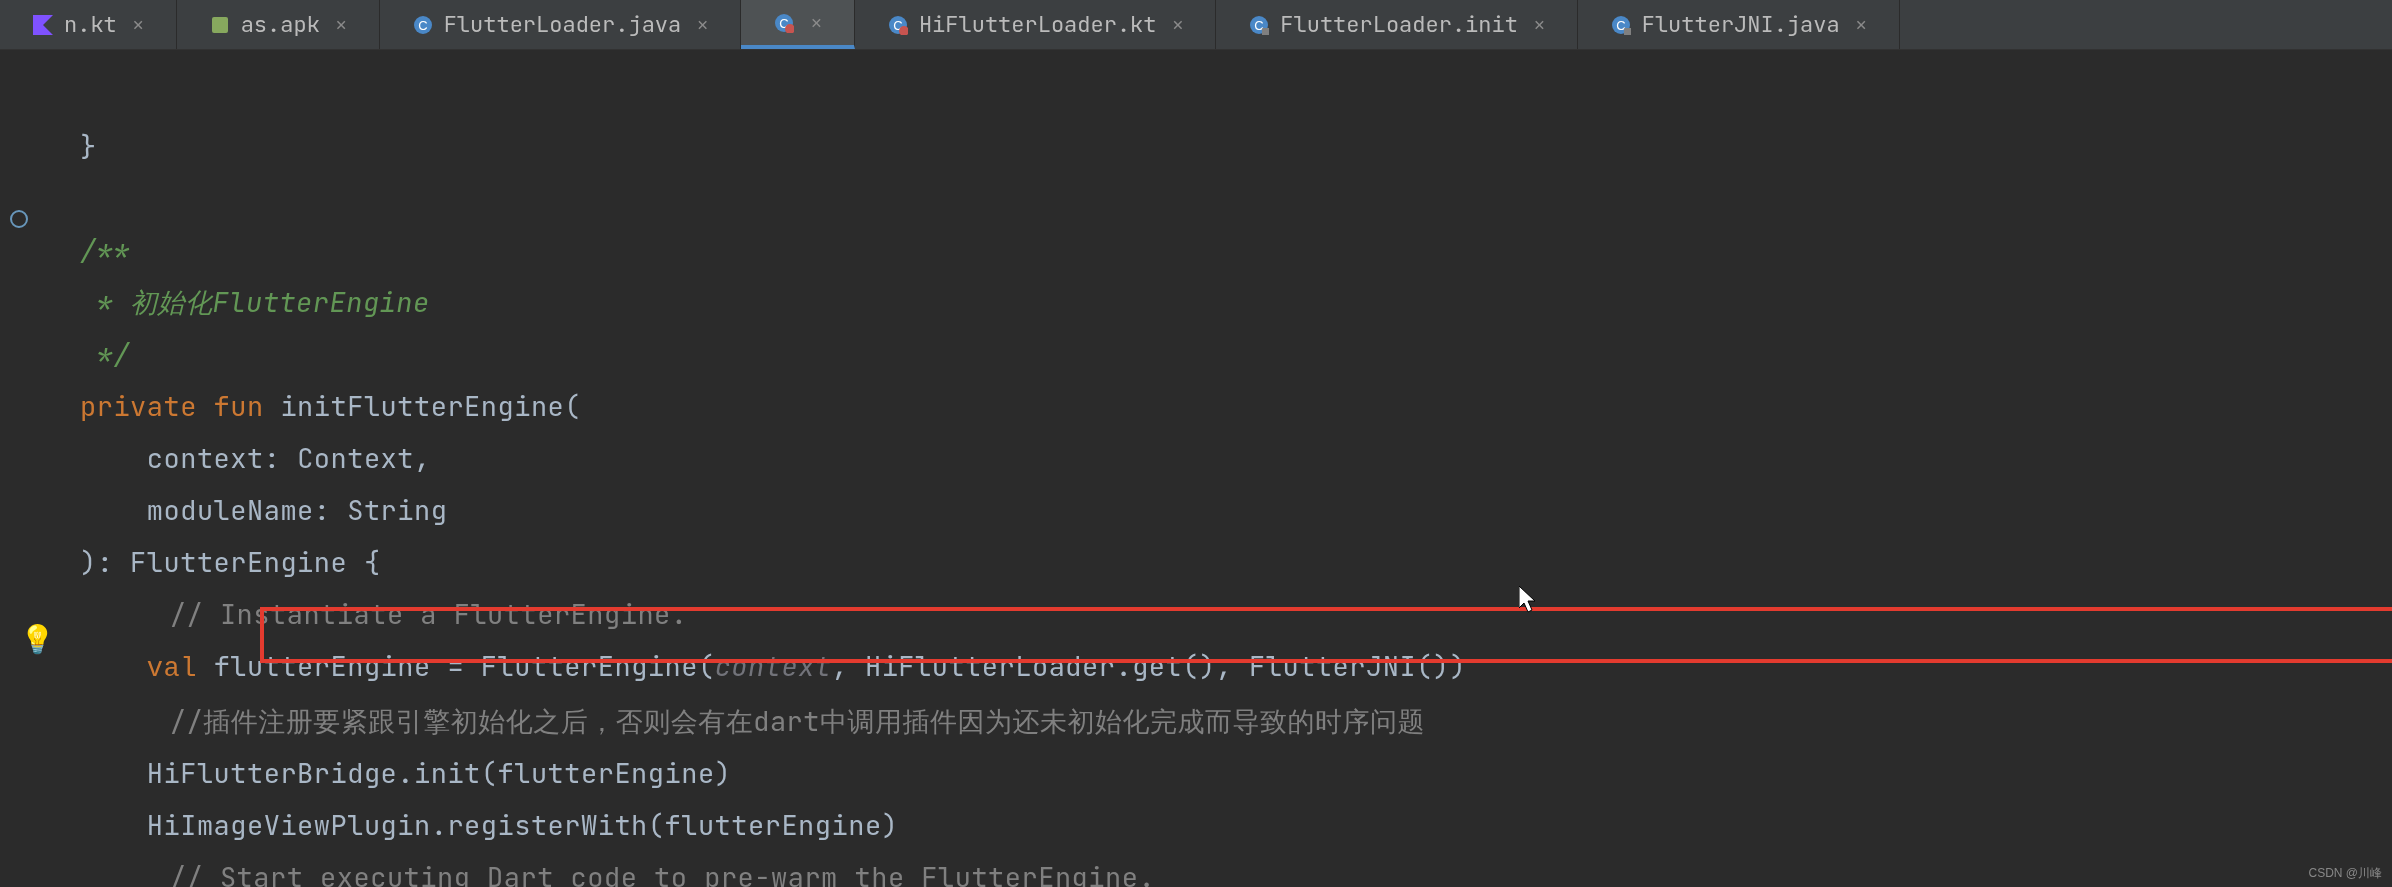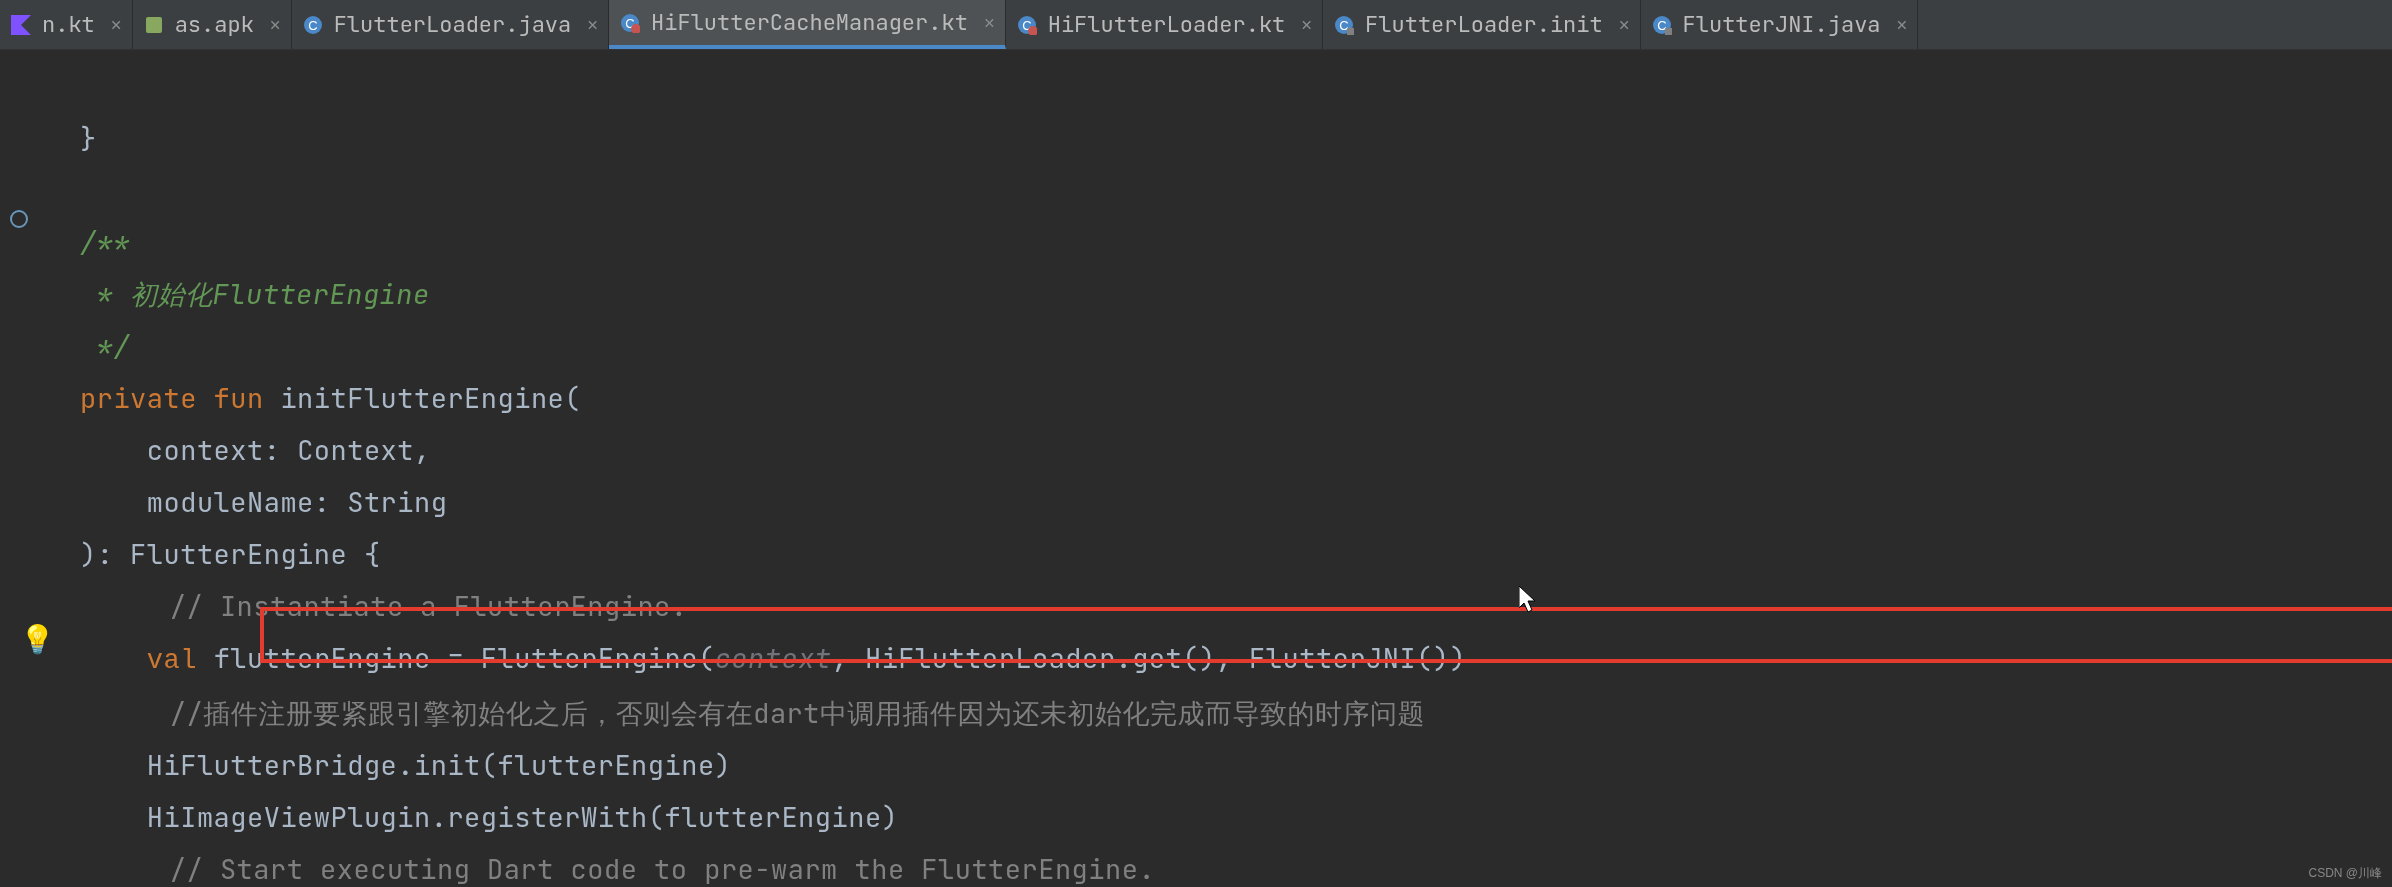--- a/index.html
+++ b/index.html
@@ -14,21 +14,21 @@
     }
     .tab-bar {
       display: flex;
       background: #3c3f41;
       height: 50px;
       border-bottom: 1px solid #323232;
     }
     .tab {
       display: flex;
       align-items: center;
-      padding: 0 10px;
+      padding: 0 32px;
       color: #bbbbbb;
       font-size: 22px;
       cursor: pointer;
       border-right: 1px solid #2b2b2b;
       gap: 10px;
     }
     .tab.active {
       background: #4e5254;
       border-bottom: 4px solid #4a88c7;
     }
@@ -66,21 +66,21 @@
       position: absolute;
       top: 160px;
       left: 10px;
       width: 18px;
       height: 18px;
       border: 2px solid #6897bb;
       border-radius: 50%;
       background: #2b2b2b;
     }
     .code {
-      padding: 10px 20px;
+      padding: 18px 20px;
       white-space: pre;
       line-height: 52px;
       font-size: 27px;
       letter-spacing: 0.5px;
       position: relative;
     }
     .kw-private { color: #cc7832; }
     .kw-fun { color: #cc7832; }
     .kw-val { color: #cc7832; font-family: Liberation Mono, monospace; }
     .comment { color: #808080; margin-left: 23px; }
@@ -144,21 +144,20 @@
     <span class="tab-close">✕</span>
   </div>
   <div class="tab active">
     <span class="tab-icon">
       <svg width="20" height="20" viewBox="0 0 20 20">
           <circle cx="10" cy="10" r="9" fill="#4a88c7"></circle>
           <text x="10" y="15" font-size="13" fill="#fff" text-anchor="middle" font-family="sans-serif">C</text>
           <circle cx="16" cy="16" r="5" fill="#c75450"></circle>
         </svg>
     </span>
-    <span>HiFlutterCacheManager.kt</span>
     <span class="tab-close">✕</span>
   </div>
   <div class="tab">
     <span class="tab-icon">
       <svg width="20" height="20" viewBox="0 0 20 20">
           <circle cx="10" cy="10" r="9" fill="#4a88c7"></circle>
           <text x="10" y="15" font-size="13" fill="#fff" text-anchor="middle" font-family="sans-serif">C</text>
           <circle cx="16" cy="16" r="5" fill="#c75450"></circle>
         </svg>
     </span>

